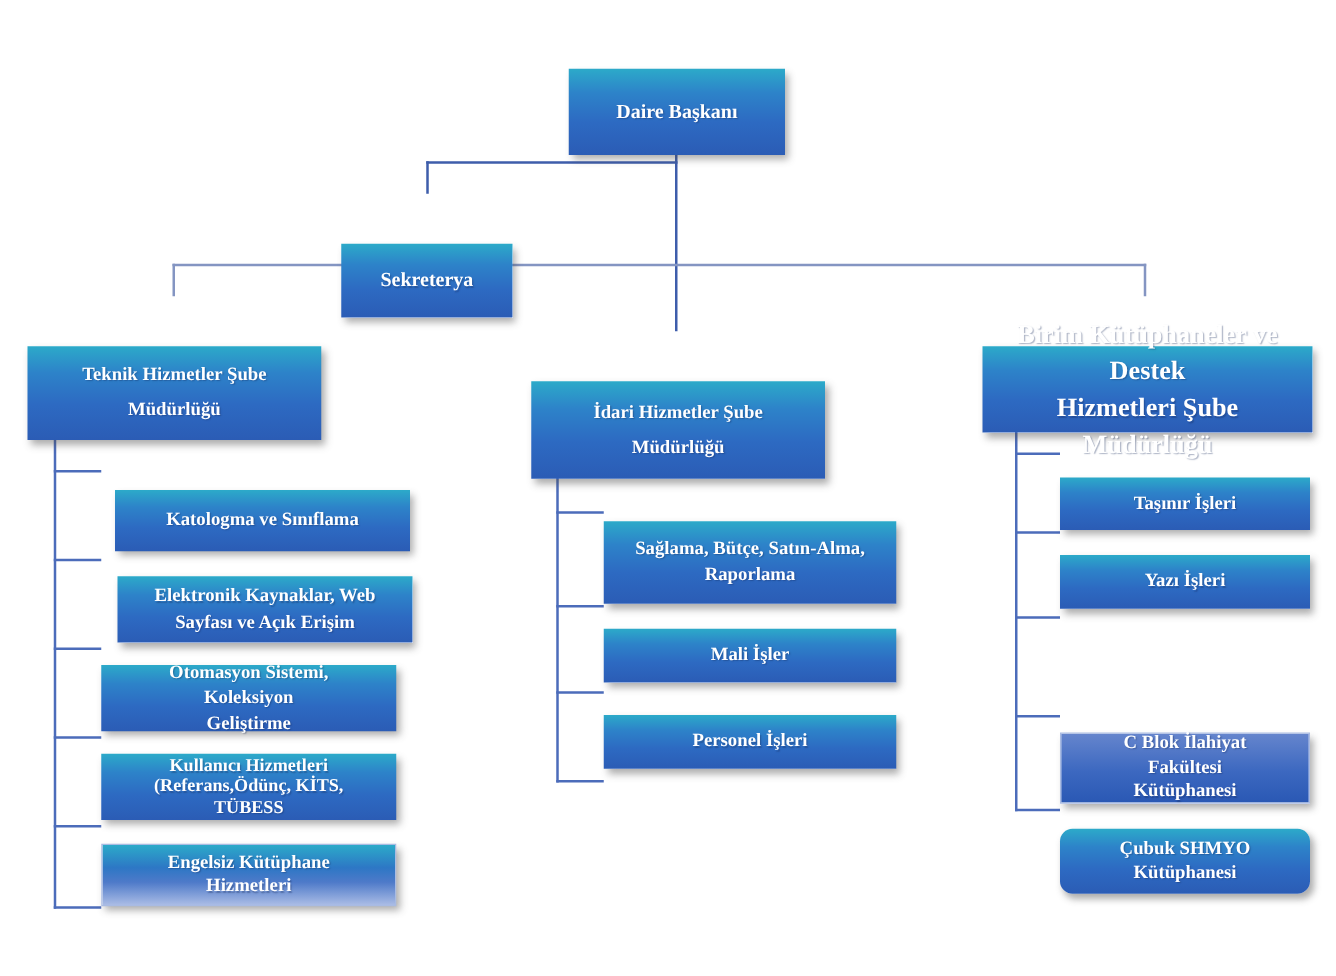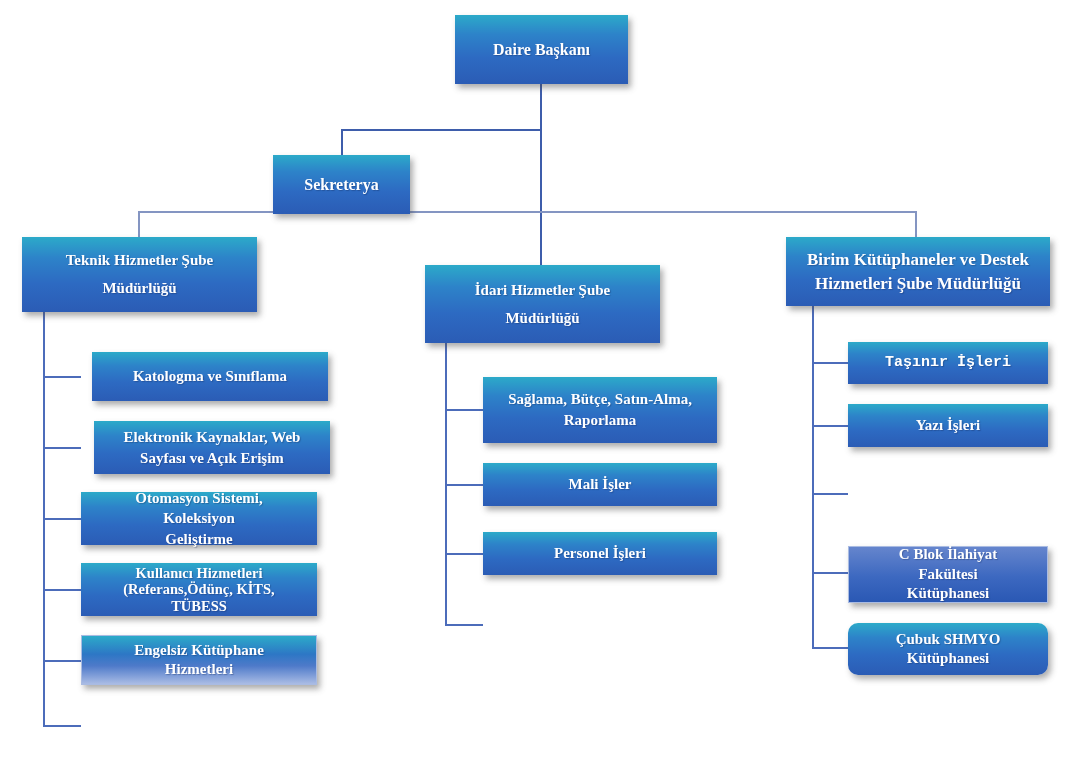--- a/index.html
+++ b/index.html
@@ -23,41 +23,42 @@
     text-align: center;
     color: #ffffff;
     font-weight: bold;
     font-size: 15px;
     line-height: 1.35;
     background: linear-gradient(180deg, #2caac9 0%, #2d83c9 28%, #2d6ac2 62%, #2b5cb5 100%);
     box-shadow: 3px 4px 6px rgba(70,70,70,0.45);
     text-shadow: 1px 1px 1px rgba(20,40,90,0.35);
     box-sizing: border-box;
     padding: 2px 20px;
+    margin-top: 40px;
   }
   .node .label {
     white-space: pre-line;
     width: 100%;
   }
   .node--root      { left: 455px; top: 15px;  width: 173px; height: 69px;  font-size: 16px; }
   .node--sek       { left: 273px; top: 155px; width: 137px; height: 59px;  font-size: 16px; }
   .node--teknik    { left: 22px;  top: 237px; width: 235px; height: 75px;  line-height: 1.85; }
   .node--idari     { left: 425px; top: 265px; width: 235px; height: 78px;  line-height: 1.9; }
-  .node--birim     { left: 786px; top: 237px; width: 264px; height: 69px;  line-height: 1.4; font-size: 17px; }
+  .node--birim     { left: 786px; top: 237px; width: 264px; height: 69px;  line-height: 1.4; font-size: 21px; }
   .node--katologma { left: 92px;  top: 352px; width: 236px; height: 49px; }
   .node--elektronik{ left: 94px;  top: 421px; width: 236px; height: 53px;  line-height: 1.35; }
   .node--otomasyon { left: 81px;  top: 492px; width: 236px; height: 53px;  line-height: 1.35; }
   .node--kullhizm  { left: 81px;  top: 563px; width: 236px; height: 53px;  line-height: 1.15; font-size: 14.5px; }
   .node--engelsiz  { left: 81px;  top: 635px; width: 236px; height: 50px;  line-height: 1.3; }
   .node--kullegit  { left: 81px;  top: 703px; width: 236px; height: 47px; }
   .node--saglama   { left: 483px; top: 377px; width: 234px; height: 66px;  line-height: 1.4; }
   .node--mali      { left: 483px; top: 463px; width: 234px; height: 43px; }
   .node--personel  { left: 483px; top: 532px; width: 234px; height: 43px; }
   .node--protokol  { left: 483px; top: 604px; width: 234px; height: 43px; }
-  .node--tasinir   { left: 848px; top: 342px; width: 200px; height: 42px; font-family: Liberation Mono, monospace; }
+  .node--tasinir   { left: 848px; top: 342px; width: 200px; height: 42px; }
   .node--yazi      { left: 848px; top: 404px; width: 200px; height: 43px; }
   .node--ablok     { left: 848px; top: 465px; width: 200px; height: 57px; }
   .node--cblok     { left: 848px; top: 546px; width: 200px; height: 57px;  line-height: 1.3; }
   .node--cubuk     { left: 848px; top: 623px; width: 200px; height: 52px;  line-height: 1.3; border-radius: 10px; }
 
   .node--fade {
     background: linear-gradient(180deg, #2caac9 0%, #2d77c5 38%, #4e7ac9 62%, #aabce5 100%);
     border: 1.5px solid #a9bbe2;
   }
   .node--blue {

